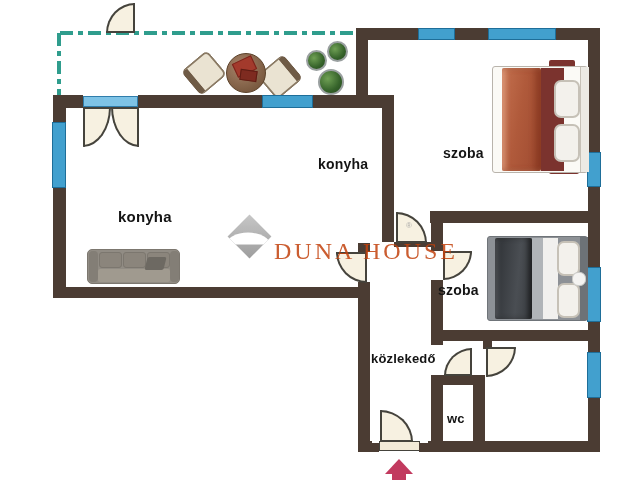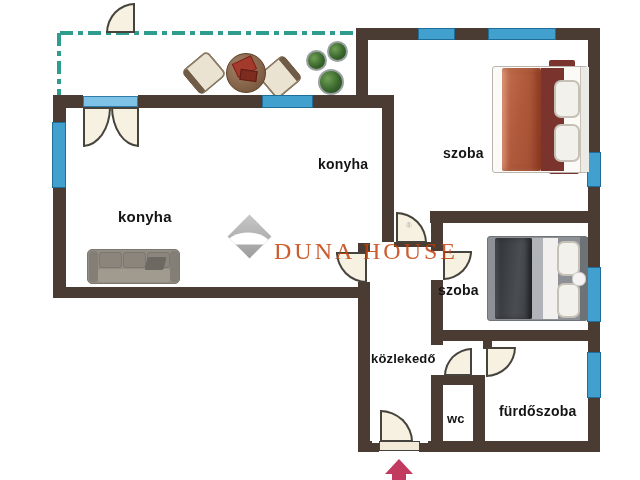--- a/index.html
+++ b/index.html
@@ -185,21 +185,20 @@
     <div class="pillow" style="left:69px;top:46px;width:23px;height:35px;"></div>
     <div class="b2-roll"></div>
   </div>
 
   <div class="label" style="left:118px;top:208px;font-size:15px;">konyha</div>
   <div class="label" style="left:318px;top:156px;font-size:14px;">konyha</div>
   <div class="label" style="left:443px;top:145px;font-size:14px;">szoba</div>
   <div class="label" style="left:438px;top:282px;font-size:14px;">szoba</div>
   <div class="label" style="left:371px;top:351px;font-size:13px;">közlekedő</div>
   <div class="label" style="left:447px;top:411px;font-size:13px;">wc</div>
-  <div class="label" style="left:499px;top:403px;font-size:14px;">fürdőszoba</div>
 
   <div class="wm">
     <div class="wm-diamond">
       <div class="wm-swoosh"></div>
     </div>
     <div class="wm-text">Duna House</div>
     <div class="wm-reg">®</div>
   </div>
 
   <div class="arrow-head"></div>

